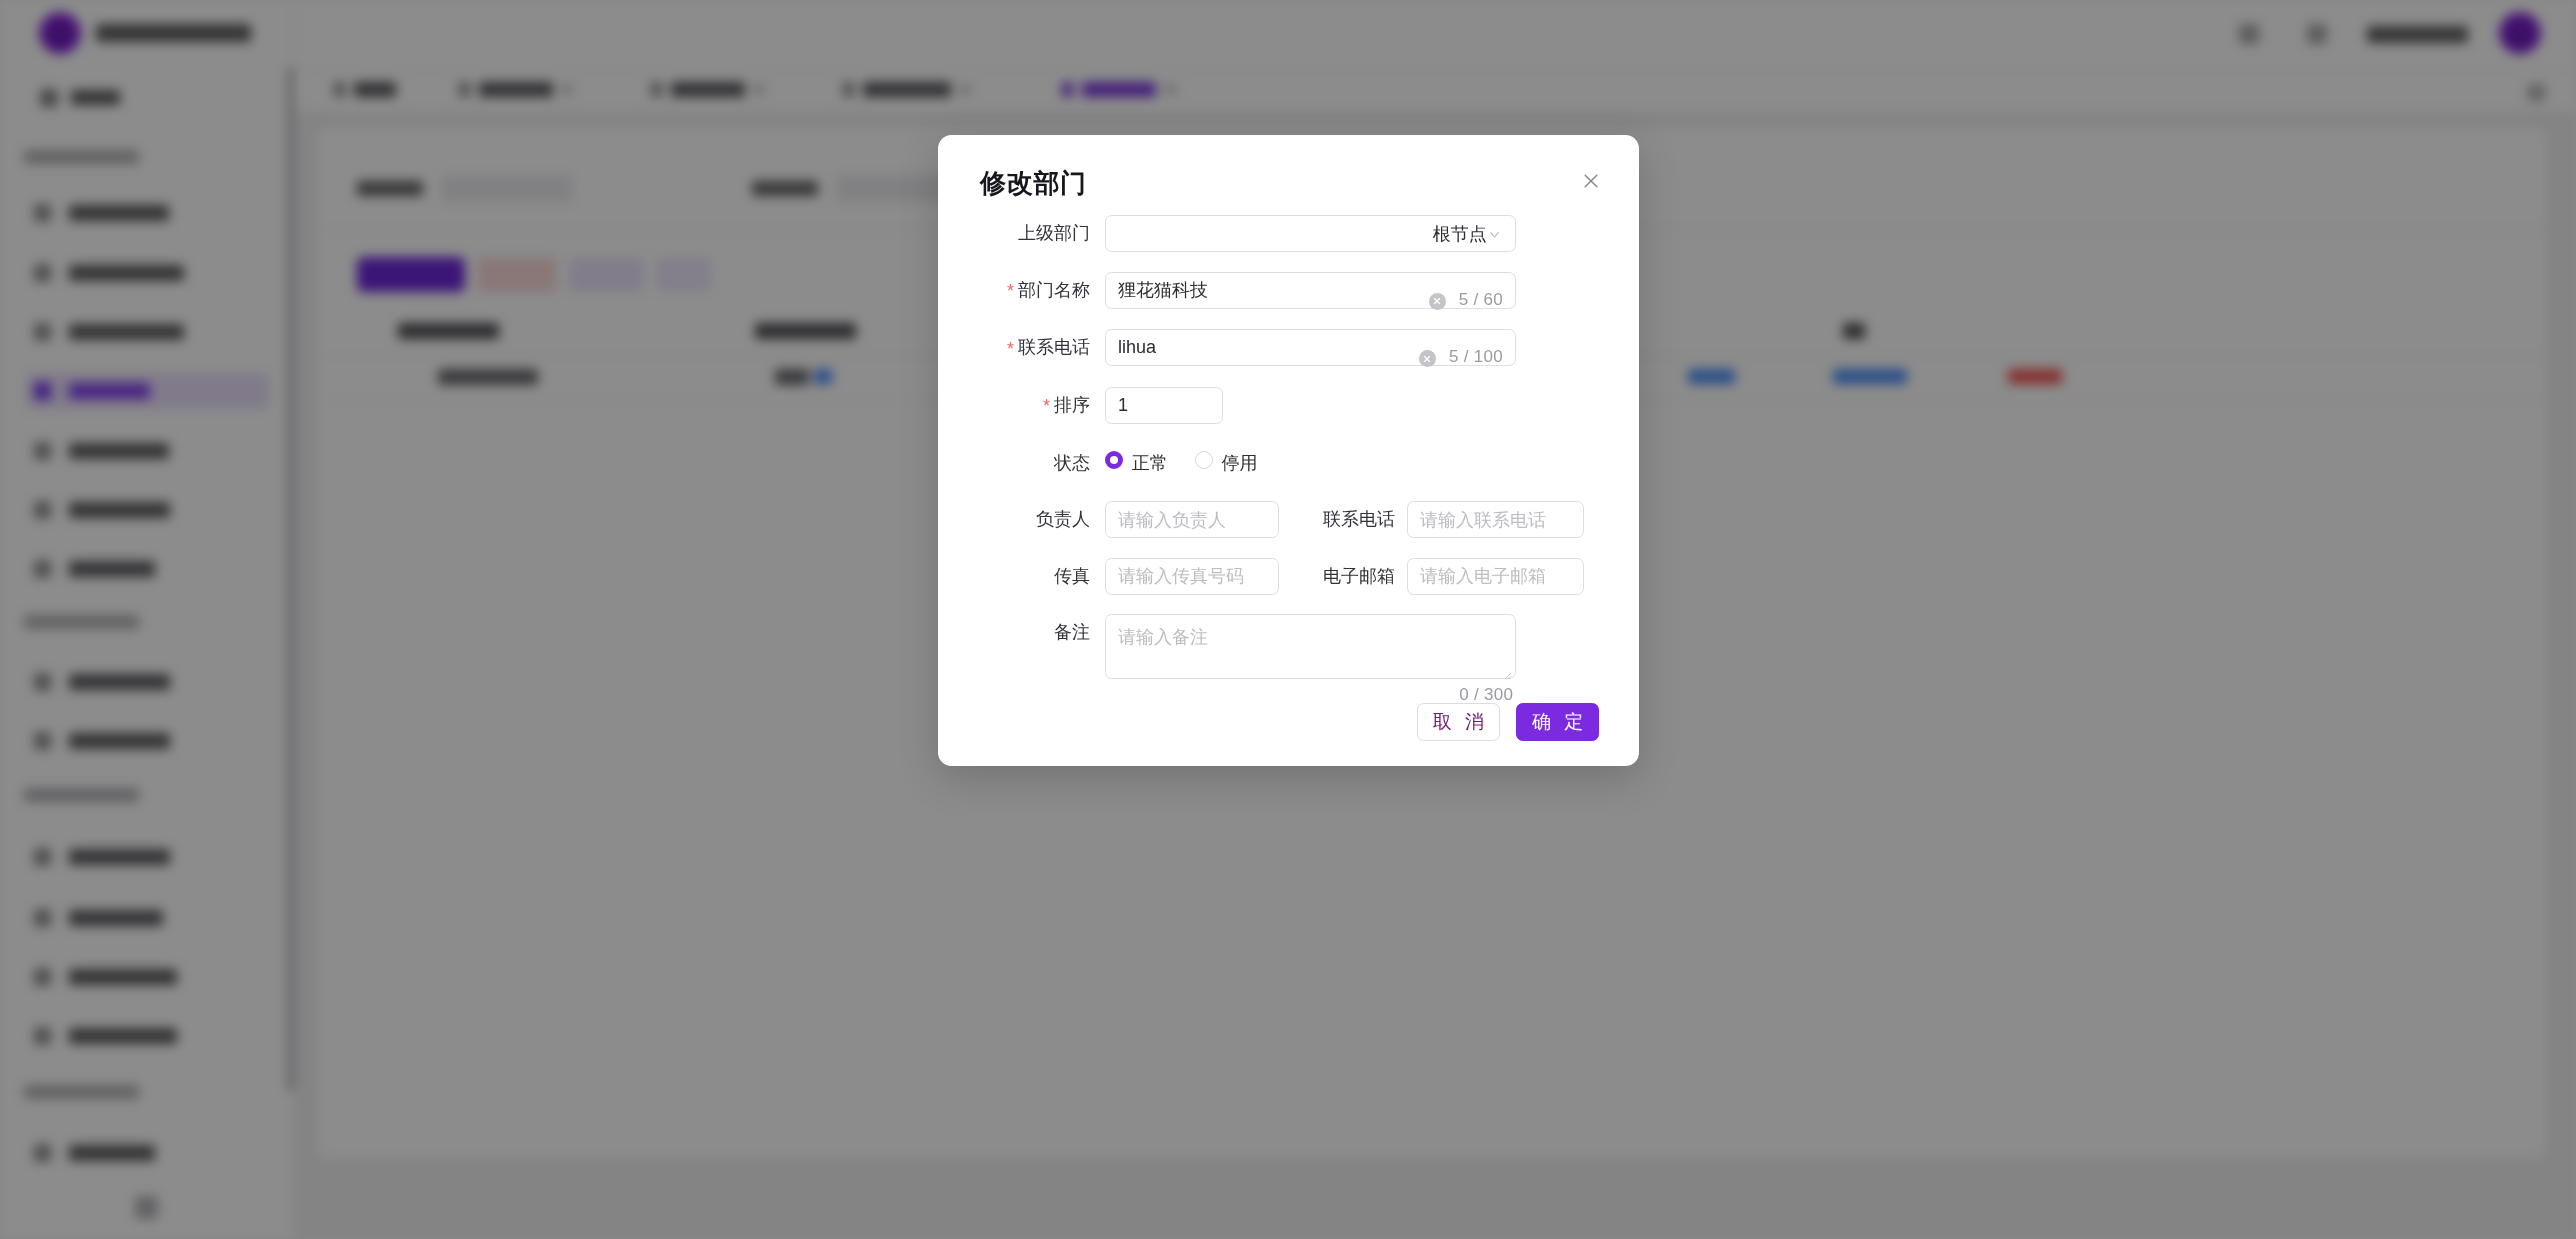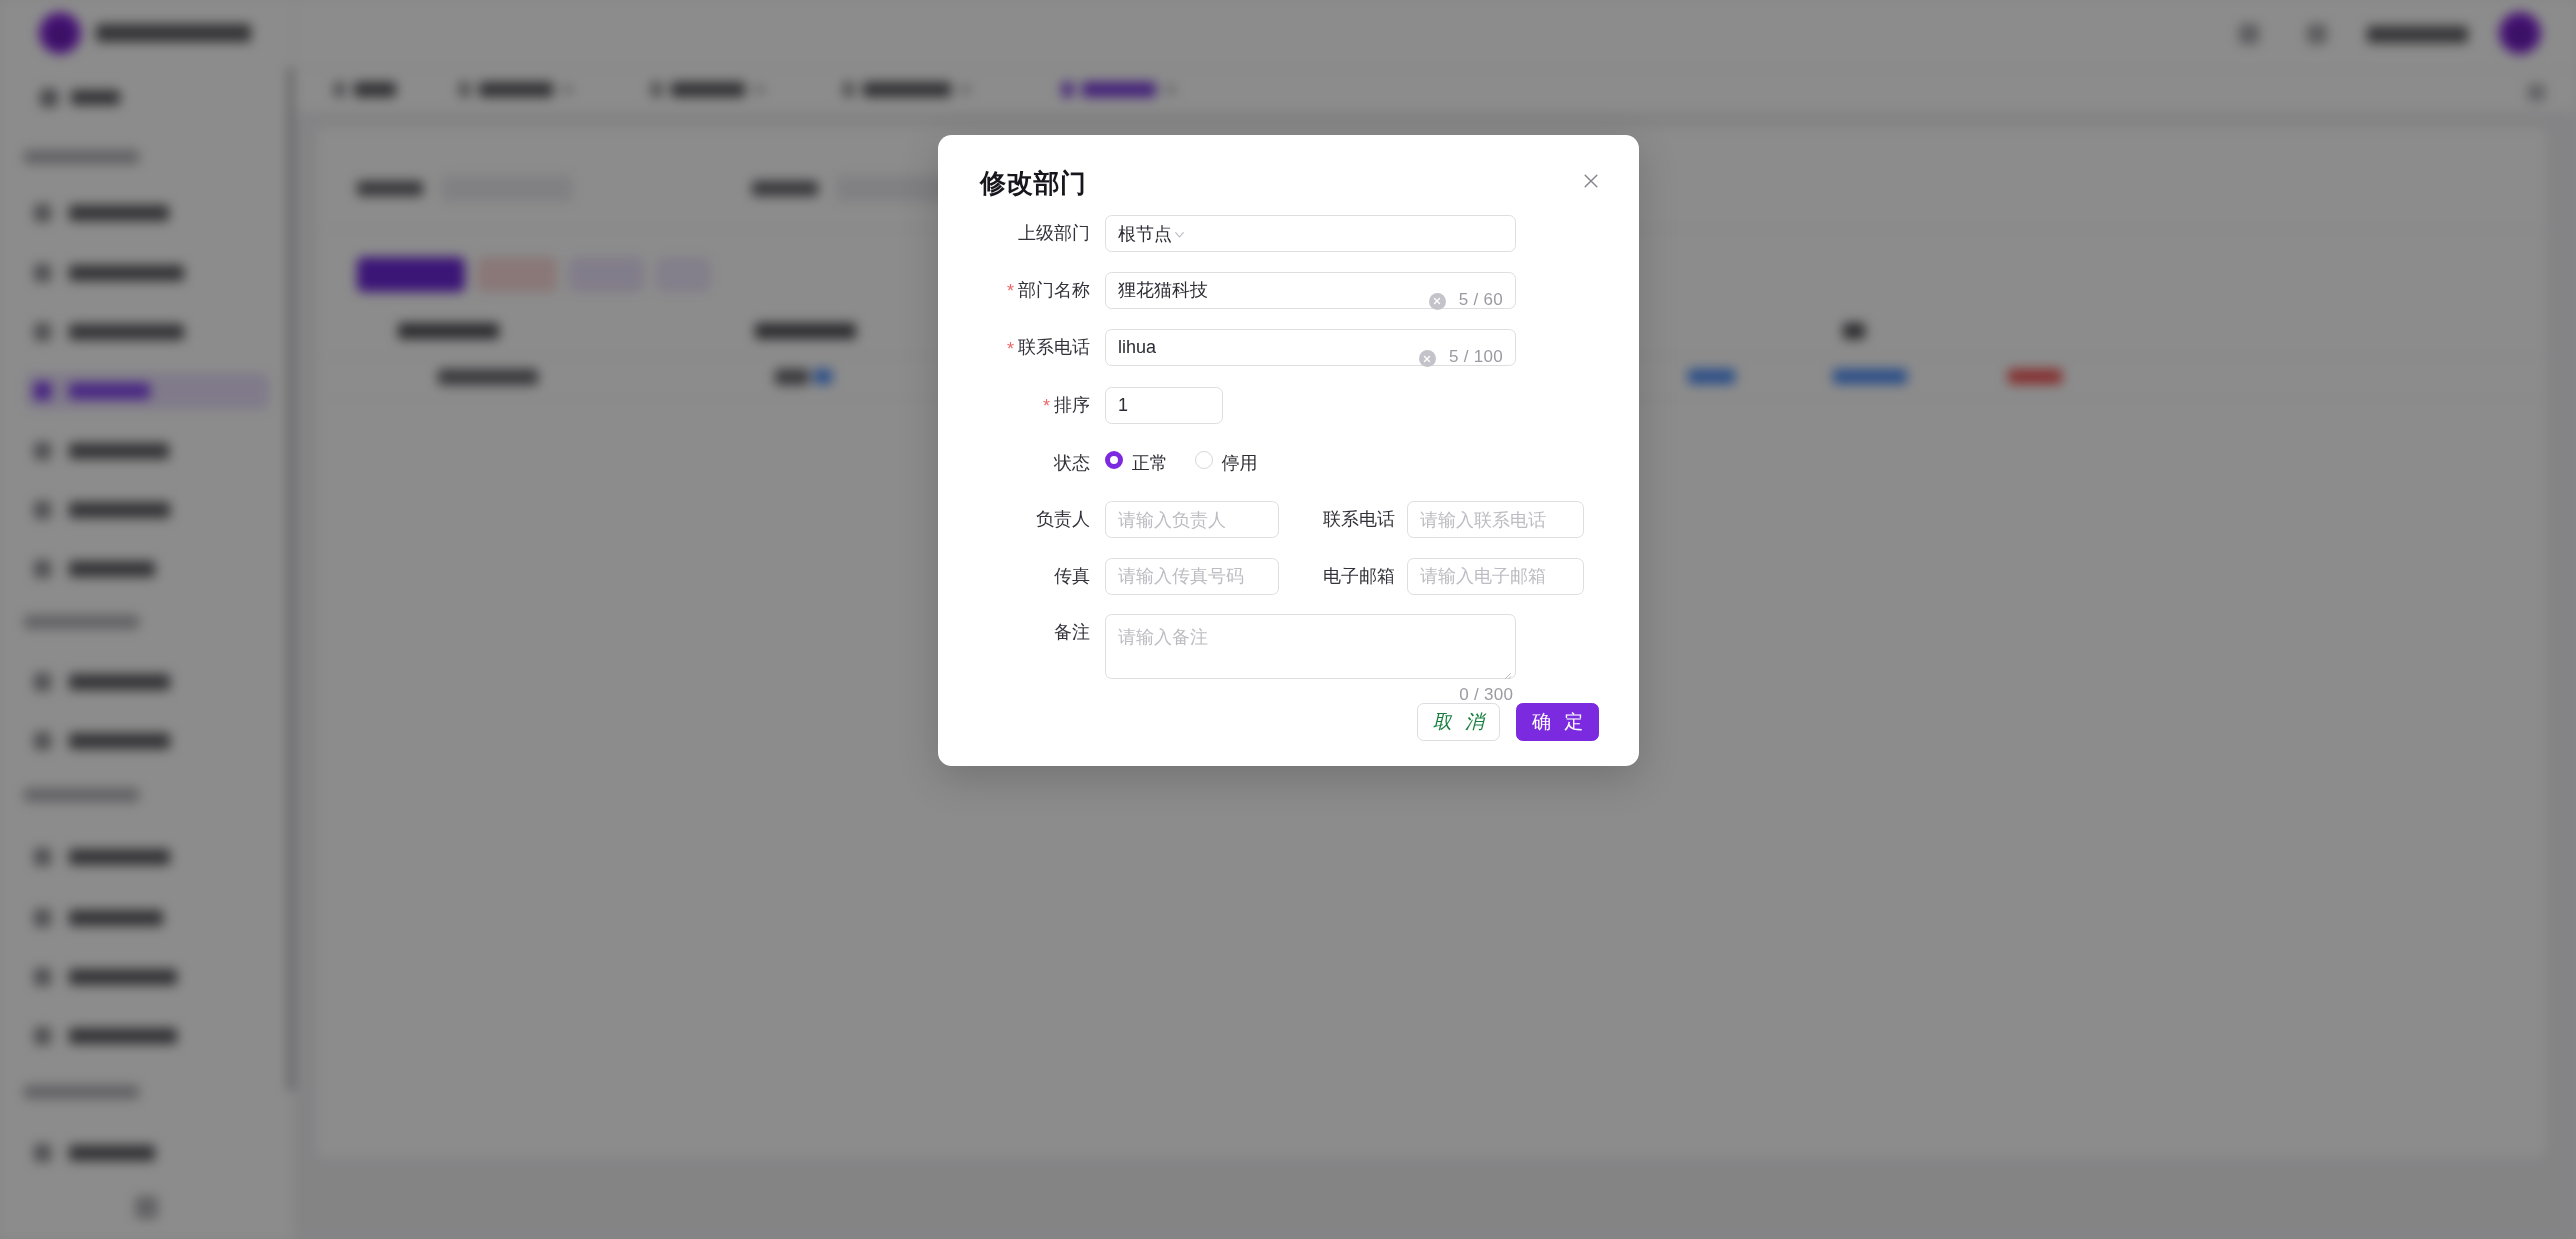--- a/index.html
+++ b/index.html
@@ -146,21 +146,21 @@
   }
   .req-star { color: #ef6767; font-size: 18px; margin-right: 4px; vertical-align: -1.3px; }
 
   .ctl {
     position: relative; height: 37px; border: 0.7px solid #dededf; border-radius: 6.7px;
     background: #fff; display: flex; align-items: center; padding: 0 12px;
   }
   .ctl-text { font-size: 18px; color: #2c2c34; }
   .ctl-placeholder { font-size: 18px; color: #bcbcc2; }
 
-  .select-wide { width: 411px; justify-content: flex-start; }
+  .select-wide { width: 411px; justify-content: flex-end; }
   .chev {
     width: 15px; height: 15px; flex: none; margin-right: 1.3px;
   }
   .input-wide { width: 411px; }
   .input-sort { width: 118px; }
 
   .suffix {
     position: absolute; right: 12px; top: 0; height: 37px;
     display: flex; align-items: flex-end; gap: 13px;
   }
@@ -209,21 +209,21 @@
     position: absolute; left: 0; right: 0; bottom: 0; height: 89px;
     display: flex; align-items: center; justify-content: flex-end;
     padding-right: 40px; gap: 16px;
   }
   .btn {
     height: 38px; min-width: 81px; border-radius: 6.7px; font-size: 19px;
     display: flex; align-items: center; justify-content: center; cursor: pointer;
     letter-spacing: 4px; padding-left: 15px; padding-right: 10.8px;
     font-family: "Liberation Sans", "DejaVu Sans", sans-serif;
   }
-  .btn-cancel { background: #fff; border: 0.7px solid #dcdce1; color: #15803d; font-style: italic; }
+  .btn-cancel { background: #fff; border: 0.7px solid #dcdce1; color: #701a75; }
   .btn-confirm { background: #7c2ae0; border: 0.7px solid #7c2ae0; color: #fff; }
 </style>
 </head>
 <body>
 
 <div id="app-background">
 
   <div class="bg-sidebar">
     <div class="bg-logo-row">
       <div class="bg-logo-mark"></div>

